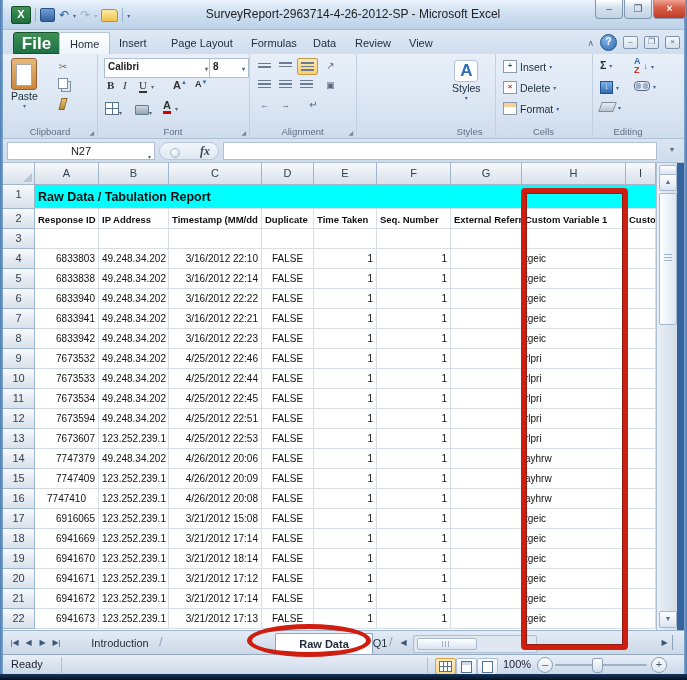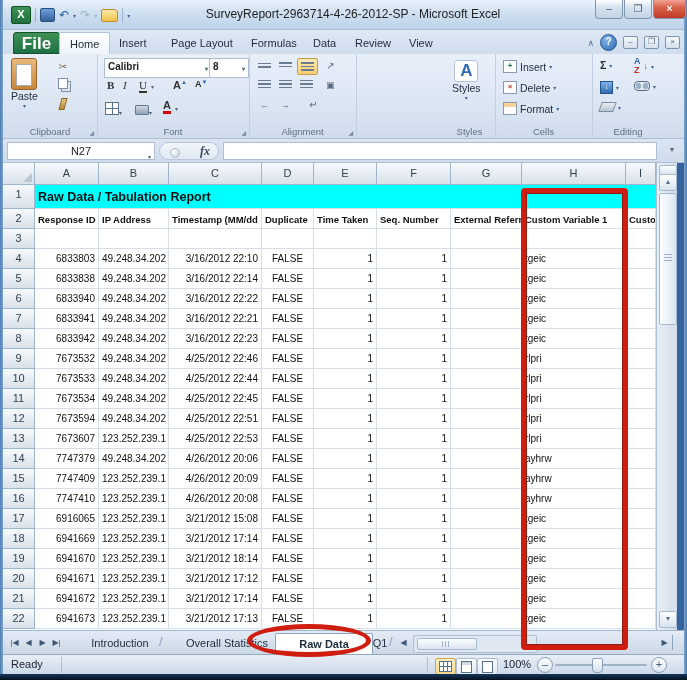--- a/index.html
+++ b/index.html
@@ -435,21 +435,21 @@
       <div class="cell left" style="left: 623px; top: 286px; width: 30px; height: 20px;"></div>
       <div class="cell right" style="left: 32px; top: 306px; width: 64px; height: 20px;">7747409</div>
       <div class="cell left" style="left: 96px; top: 306px; width: 70px; height: 20px;">123.252.239.1</div>
       <div class="cell right" style="left: 166px; top: 306px; width: 93px; height: 20px;">4/26/2012 20:09</div>
       <div class="cell center" style="left: 259px; top: 306px; width: 52px; height: 20px;">FALSE</div>
       <div class="cell right" style="left: 311px; top: 306px; width: 63px; height: 20px;">1</div>
       <div class="cell right" style="left: 374px; top: 306px; width: 74px; height: 20px;">1</div>
       <div class="cell left" style="left: 448px; top: 306px; width: 71px; height: 20px;"></div>
       <div class="cell left" style="left: 519px; top: 306px; width: 104px; height: 20px;">ayhrw</div>
       <div class="cell left" style="left: 623px; top: 306px; width: 30px; height: 20px;"></div>
-      <div class="cell right" style="left: 32px; top: 326px; width: 64px; height: 20px;">7747410</div>
+      <div class="cell right" style="left: 32px; top: 326px; width: 64px; height: 20px; text-align: center;">7747410</div>
       <div class="cell left" style="left: 96px; top: 326px; width: 70px; height: 20px;">123.252.239.1</div>
       <div class="cell right" style="left: 166px; top: 326px; width: 93px; height: 20px;">4/26/2012 20:08</div>
       <div class="cell center" style="left: 259px; top: 326px; width: 52px; height: 20px;">FALSE</div>
       <div class="cell right" style="left: 311px; top: 326px; width: 63px; height: 20px;">1</div>
       <div class="cell right" style="left: 374px; top: 326px; width: 74px; height: 20px;">1</div>
       <div class="cell left" style="left: 448px; top: 326px; width: 71px; height: 20px;"></div>
       <div class="cell left" style="left: 519px; top: 326px; width: 104px; height: 20px;">ayhrw</div>
       <div class="cell left" style="left: 623px; top: 326px; width: 30px; height: 20px;"></div>
       <div class="cell right" style="left: 32px; top: 346px; width: 64px; height: 20px;">6916065</div>
       <div class="cell left" style="left: 96px; top: 346px; width: 70px; height: 20px;">123.252.239.1</div>
@@ -516,21 +516,20 @@
     <div class="sbbtn" style="bottom:2px;height:15px;line-height:14px;">▼</div>
   </div>
 
   <div class="abs tabbar">
     <div class="navbtn" style="left:5px;">|◀</div>
     <div class="navbtn" style="left:19px;">◀</div>
     <div class="navbtn" style="left:33px;">▶</div>
     <div class="navbtn" style="left:47px;">▶|</div>
     <div class="sheettab" style="left:62px;width:92px;">Introduction</div>
     <div class="slash" style="left:156px;">/</div>
-    <div class="sheettab" style="left:163px;width:104px;">Overall Statistics</div>
     <div class="sheettab active" style="left:272px;width:78px;">Raw Data</div>
     <div class="sheettab" style="left:354px;width:28px;">Q1</div>
     <div class="slash" style="left:386px;">/</div>
     <div class="navbtn" style="left:394px;">◀</div>
     <div class="hsb" style="left:410px;width:122px;">
         <div class="hthumb">
           <div class="hgrip"></div>
         </div>
       </div>
     <div class="navbtn" style="left:655px;">▶</div>

